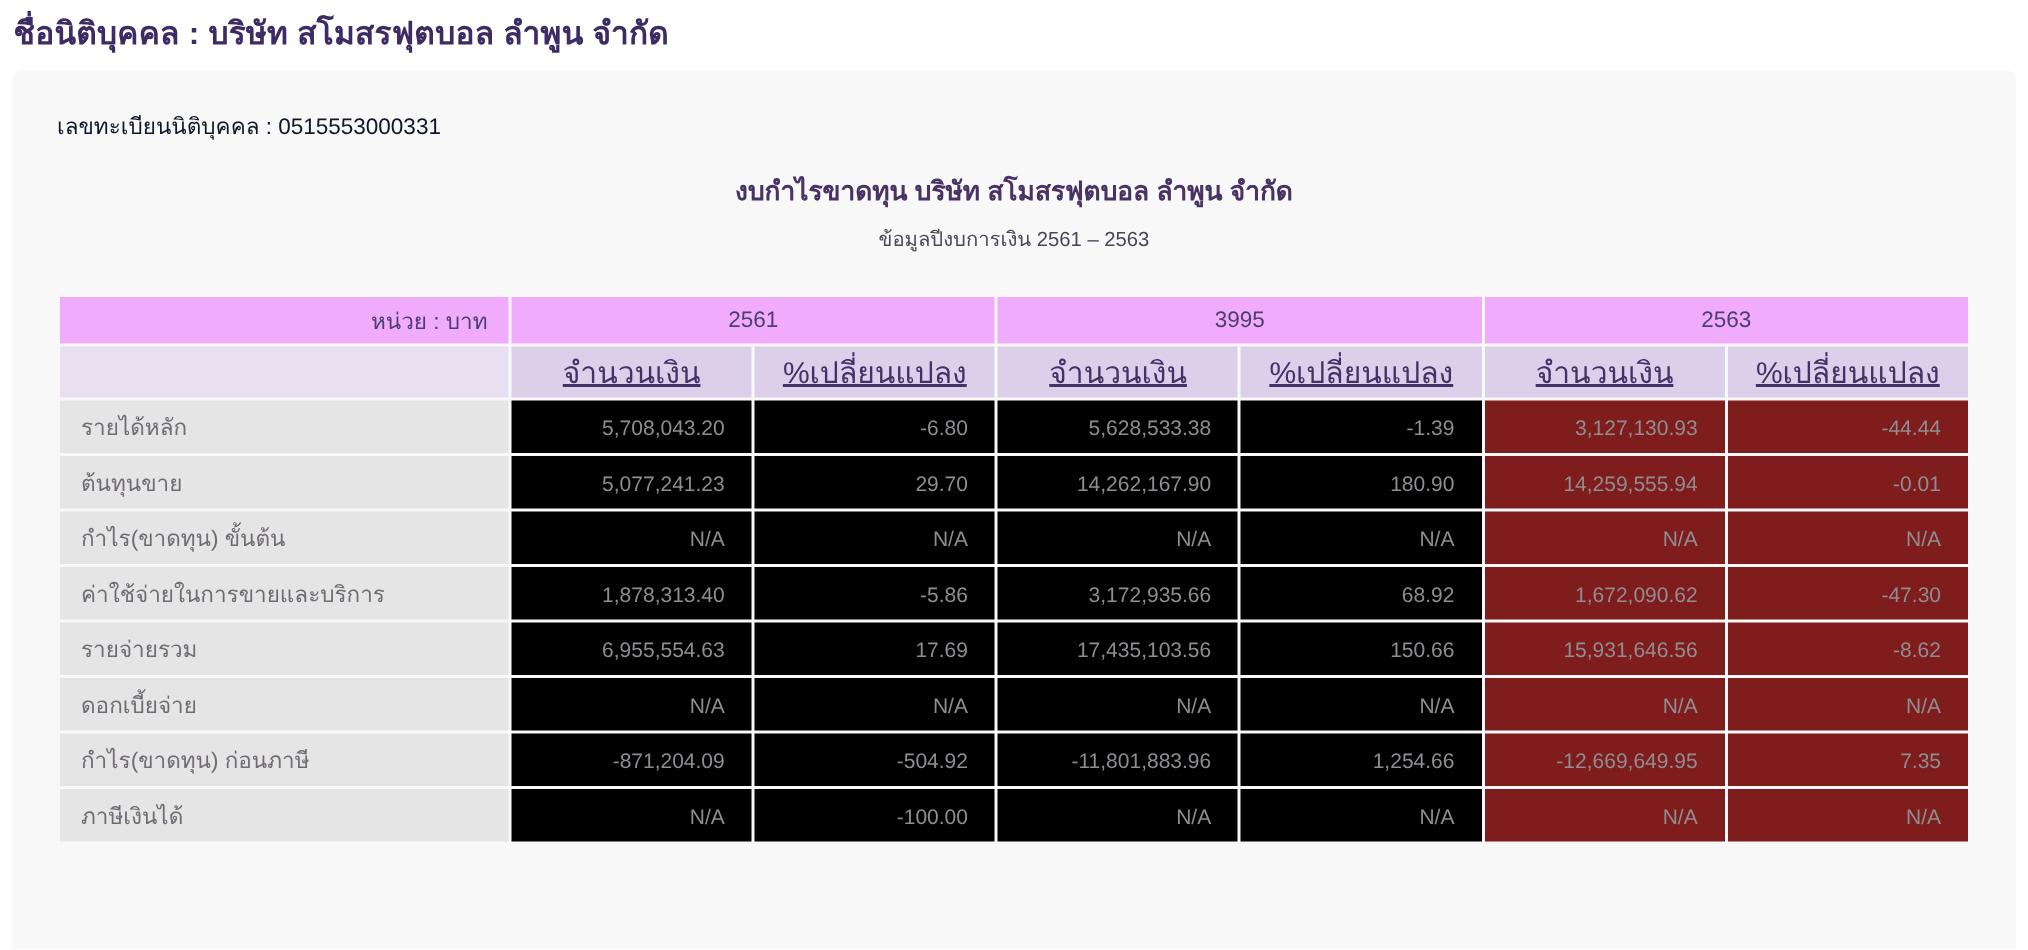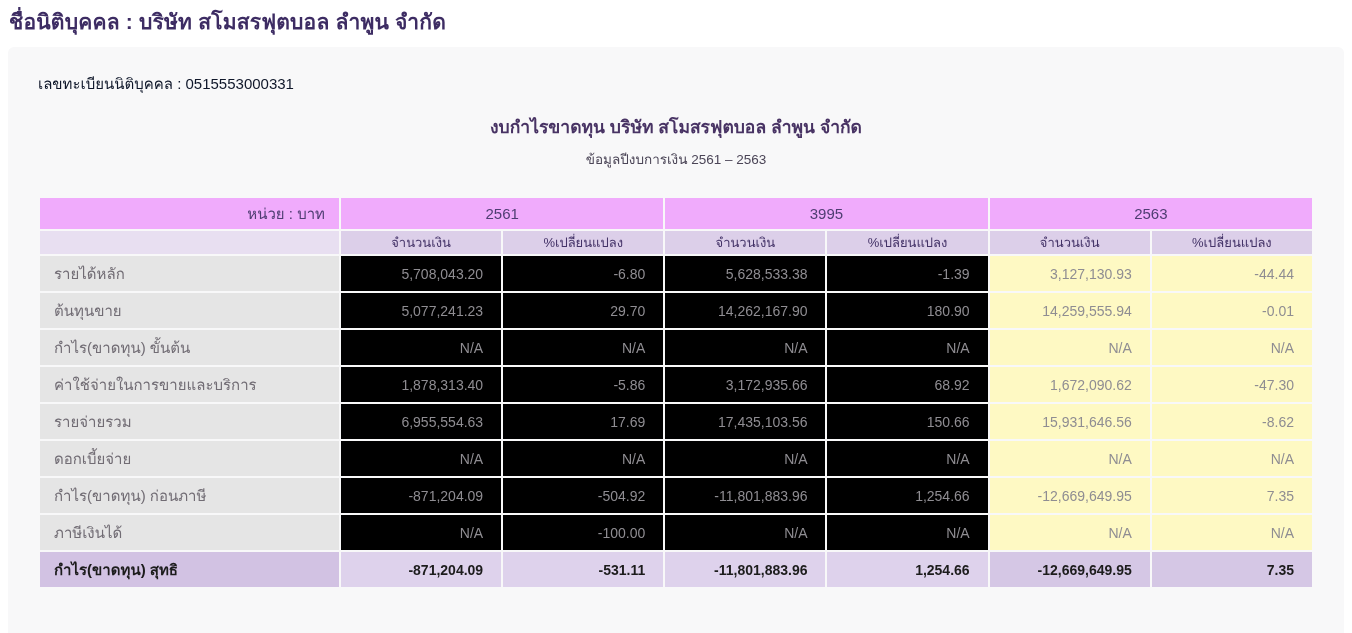--- a/index.html
+++ b/index.html
@@ -58,41 +58,42 @@
     height: 31px;
     background: #f0abfc;
     color: #4e3d72;
     font-size: 15px;
     margin-top: 23px;
   }
   .unit-cell { text-align: right; padding-right: 14px; }
   .year-cell { text-align: center; }
   .h2 th {
     height: 21px;
-    font-size: 13px;
+    font-size: 20px;
     color: #433267;
     text-align: center;
+    text-decoration: underline;
   }
   .blank-cell { background: #e8dff1; }
   .sub-cell   { background: #dccfe9; }
   tbody td { height: 35px; font-size: 14px; }
   td.lbl {
     background: #e5e5e5;
     color: #716c74;
     padding-left: 14px;
     font-size: 15px;
     text-align: left;
   }
   td.val {
     background: #000000;
     color: #8f8d92;
     text-align: right;
     padding-right: 18px;
   }
-  td.val.y3 { background: #fef9c3; }
+  td.val.y3 { background: #7f1d1d; }
   tr.total td.lbl { background: #d2c2e3; color: #1c1c1c; font-weight: 700; }
   tr.total td.val { background: #ded2ec; color: #1c1c1c; font-weight: 700; }
   tr.total td.val.y3 { background: #d5c7e5; }
 </style>
 </head>
 <body>
 
 <div class="page-header">
   <div class="page-title">ชื่อนิติบุคคล : บริษัท สโมสรฟุตบอล ลำพูน จำกัด</div>
 </div>
@@ -195,24 +196,15 @@
       </tr>
       <tr>
         <td class="lbl">ภาษีเงินได้</td>
         <td class="val">N/A</td>
         <td class="val">-100.00</td>
         <td class="val">N/A</td>
         <td class="val">N/A</td>
         <td class="val y3">N/A</td>
         <td class="val y3">N/A</td>
       </tr>
-      <tr class="total">
-        <td class="lbl">กำไร(ขาดทุน) สุทธิ</td>
-        <td class="val">-871,204.09</td>
-        <td class="val">-531.11</td>
-        <td class="val">-11,801,883.96</td>
-        <td class="val">1,254.66</td>
-        <td class="val y3">-12,669,649.95</td>
-        <td class="val y3">7.35</td>
-      </tr>
     </tbody>
   </table>
 </div>
 
 </body></html>

